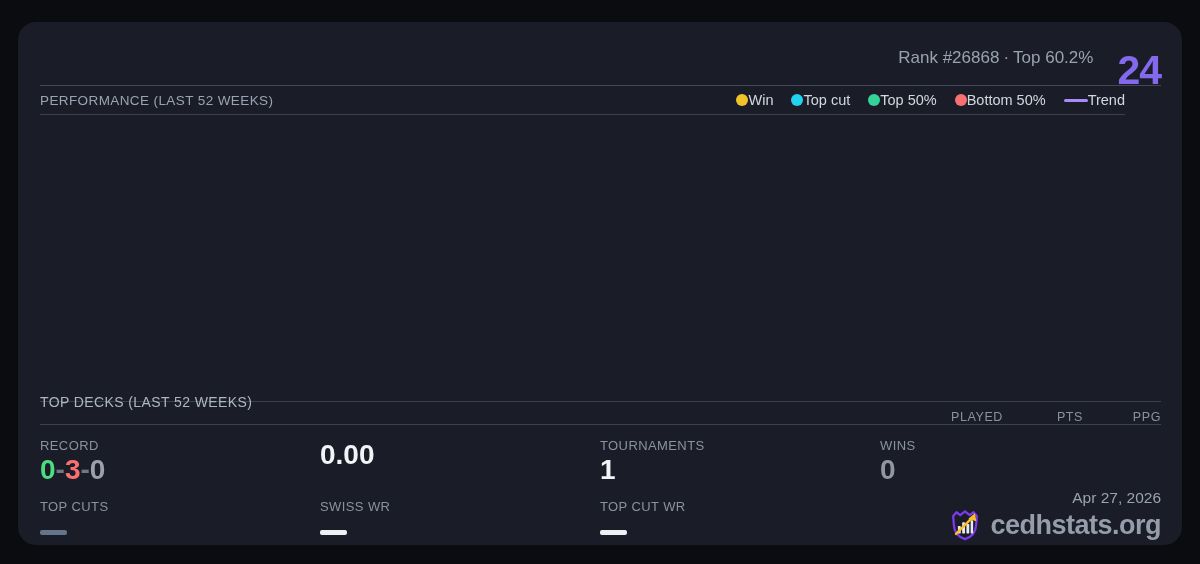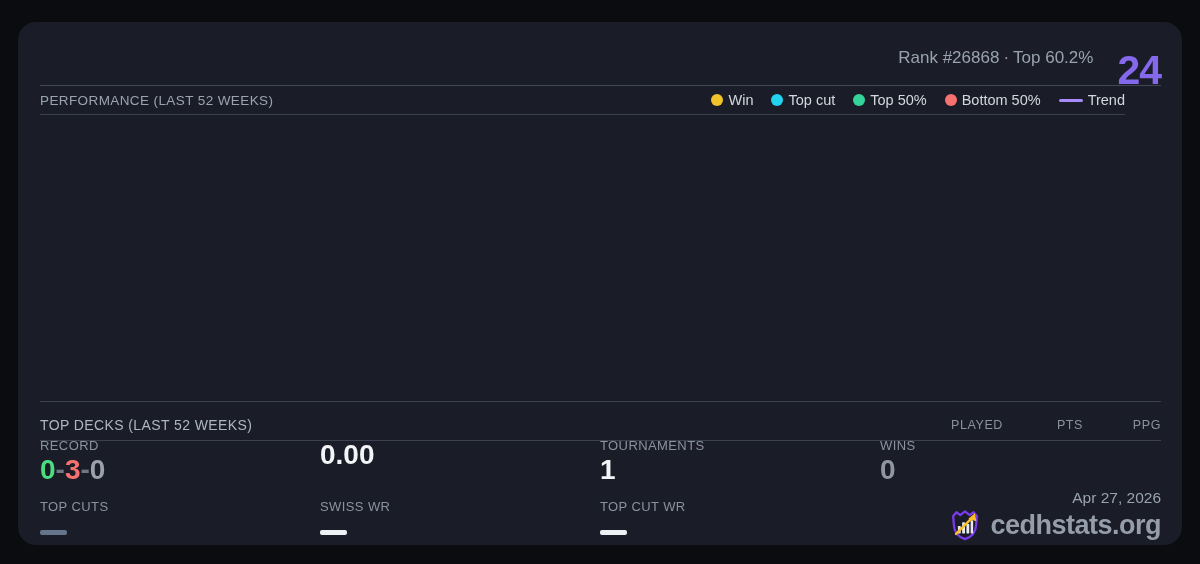--- a/index.html
+++ b/index.html
@@ -29,36 +29,37 @@
   }
 
   
   .perf-row {
     position: absolute; left: 22px; top: 64px; width: 1085px; height: 29px;
     display: flex; align-items: center;
     border-bottom: 1px solid rgba(148,163,184,0.28);
   }
   .perf-title { font-size: 13.5px; color: #9aa3b2; letter-spacing: 0.4px; }
   .legend { display: flex; align-items: center; gap: 18px; margin-left: auto; }
-  .legend-item { display: flex; align-items: center; gap: 5px; cursor: default; }
+  .legend-item { display: flex; align-items: center; cursor: default; }
   .legend-dot { width: 12px; height: 12px; border-radius: 50%; flex: none; }
   .legend-line { width: 24px; height: 3px; border-radius: 2px; flex: none; }
   .legend-label { font-size: 14.5px; color: #d3d8df; }
 
   
   .chart-area {
     position: absolute; left: 22px; right: 21px; top: 93px; height: 287px;
     border-bottom: 1px solid rgba(148,163,184,0.28);
   }
 
   
   .decks-row {
-    position: absolute; left: 22px; right: 21px; top: 388px; height: 31px;
-    display: flex; align-items: center;
+    position: absolute; left: 22px; right: 21px; top: 372px; height: 31px;
+    display: flex; align-items: flex-start;
     border-bottom: 1px solid rgba(148,163,184,0.28);
+    flex-direction: column;
   }
   .decks-title { font-size: 14px; color: #aeb6c2; letter-spacing: 0.4px; }
   .decks-cols { margin-left: auto; display: flex; }
   .decks-col { font-size: 12.5px; color: #8a92a0; letter-spacing: 0.6px; text-align: right; }
   .decks-col.c1 { width: 90px; }
   .decks-col.c2 { width: 80px; }
   .decks-col.c3 { width: 78px; }
 
   
   .stats-grid {

